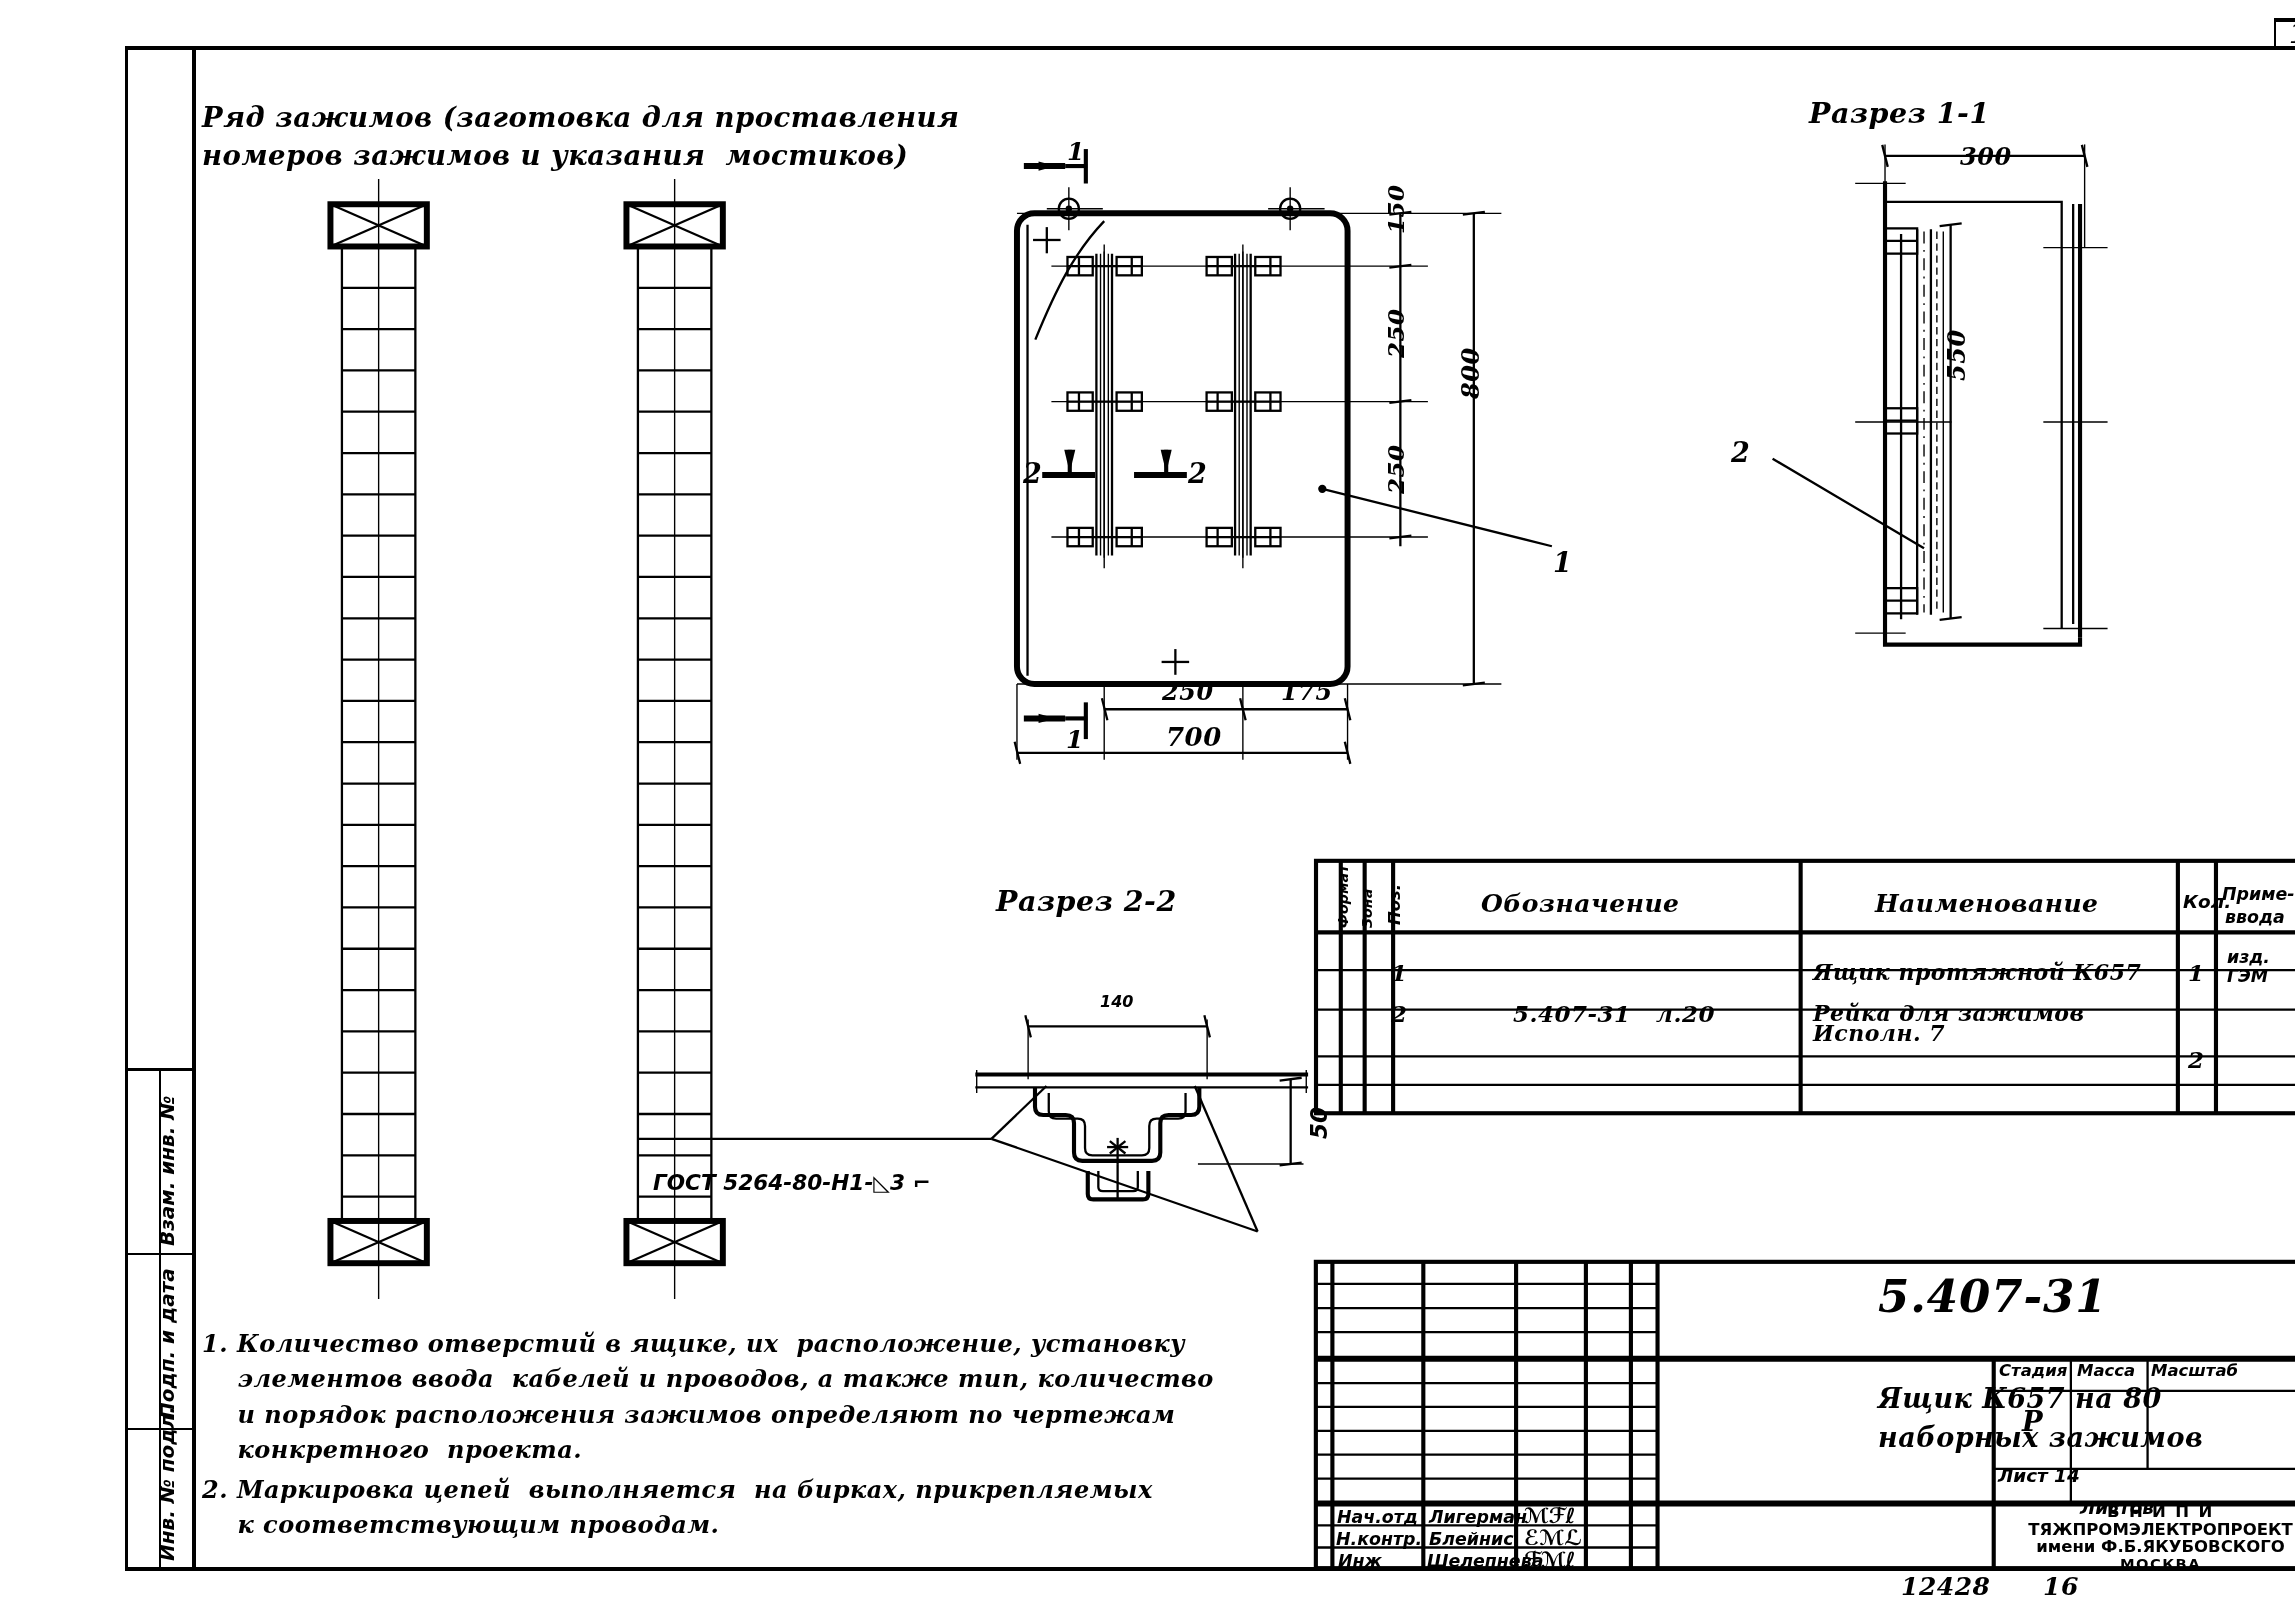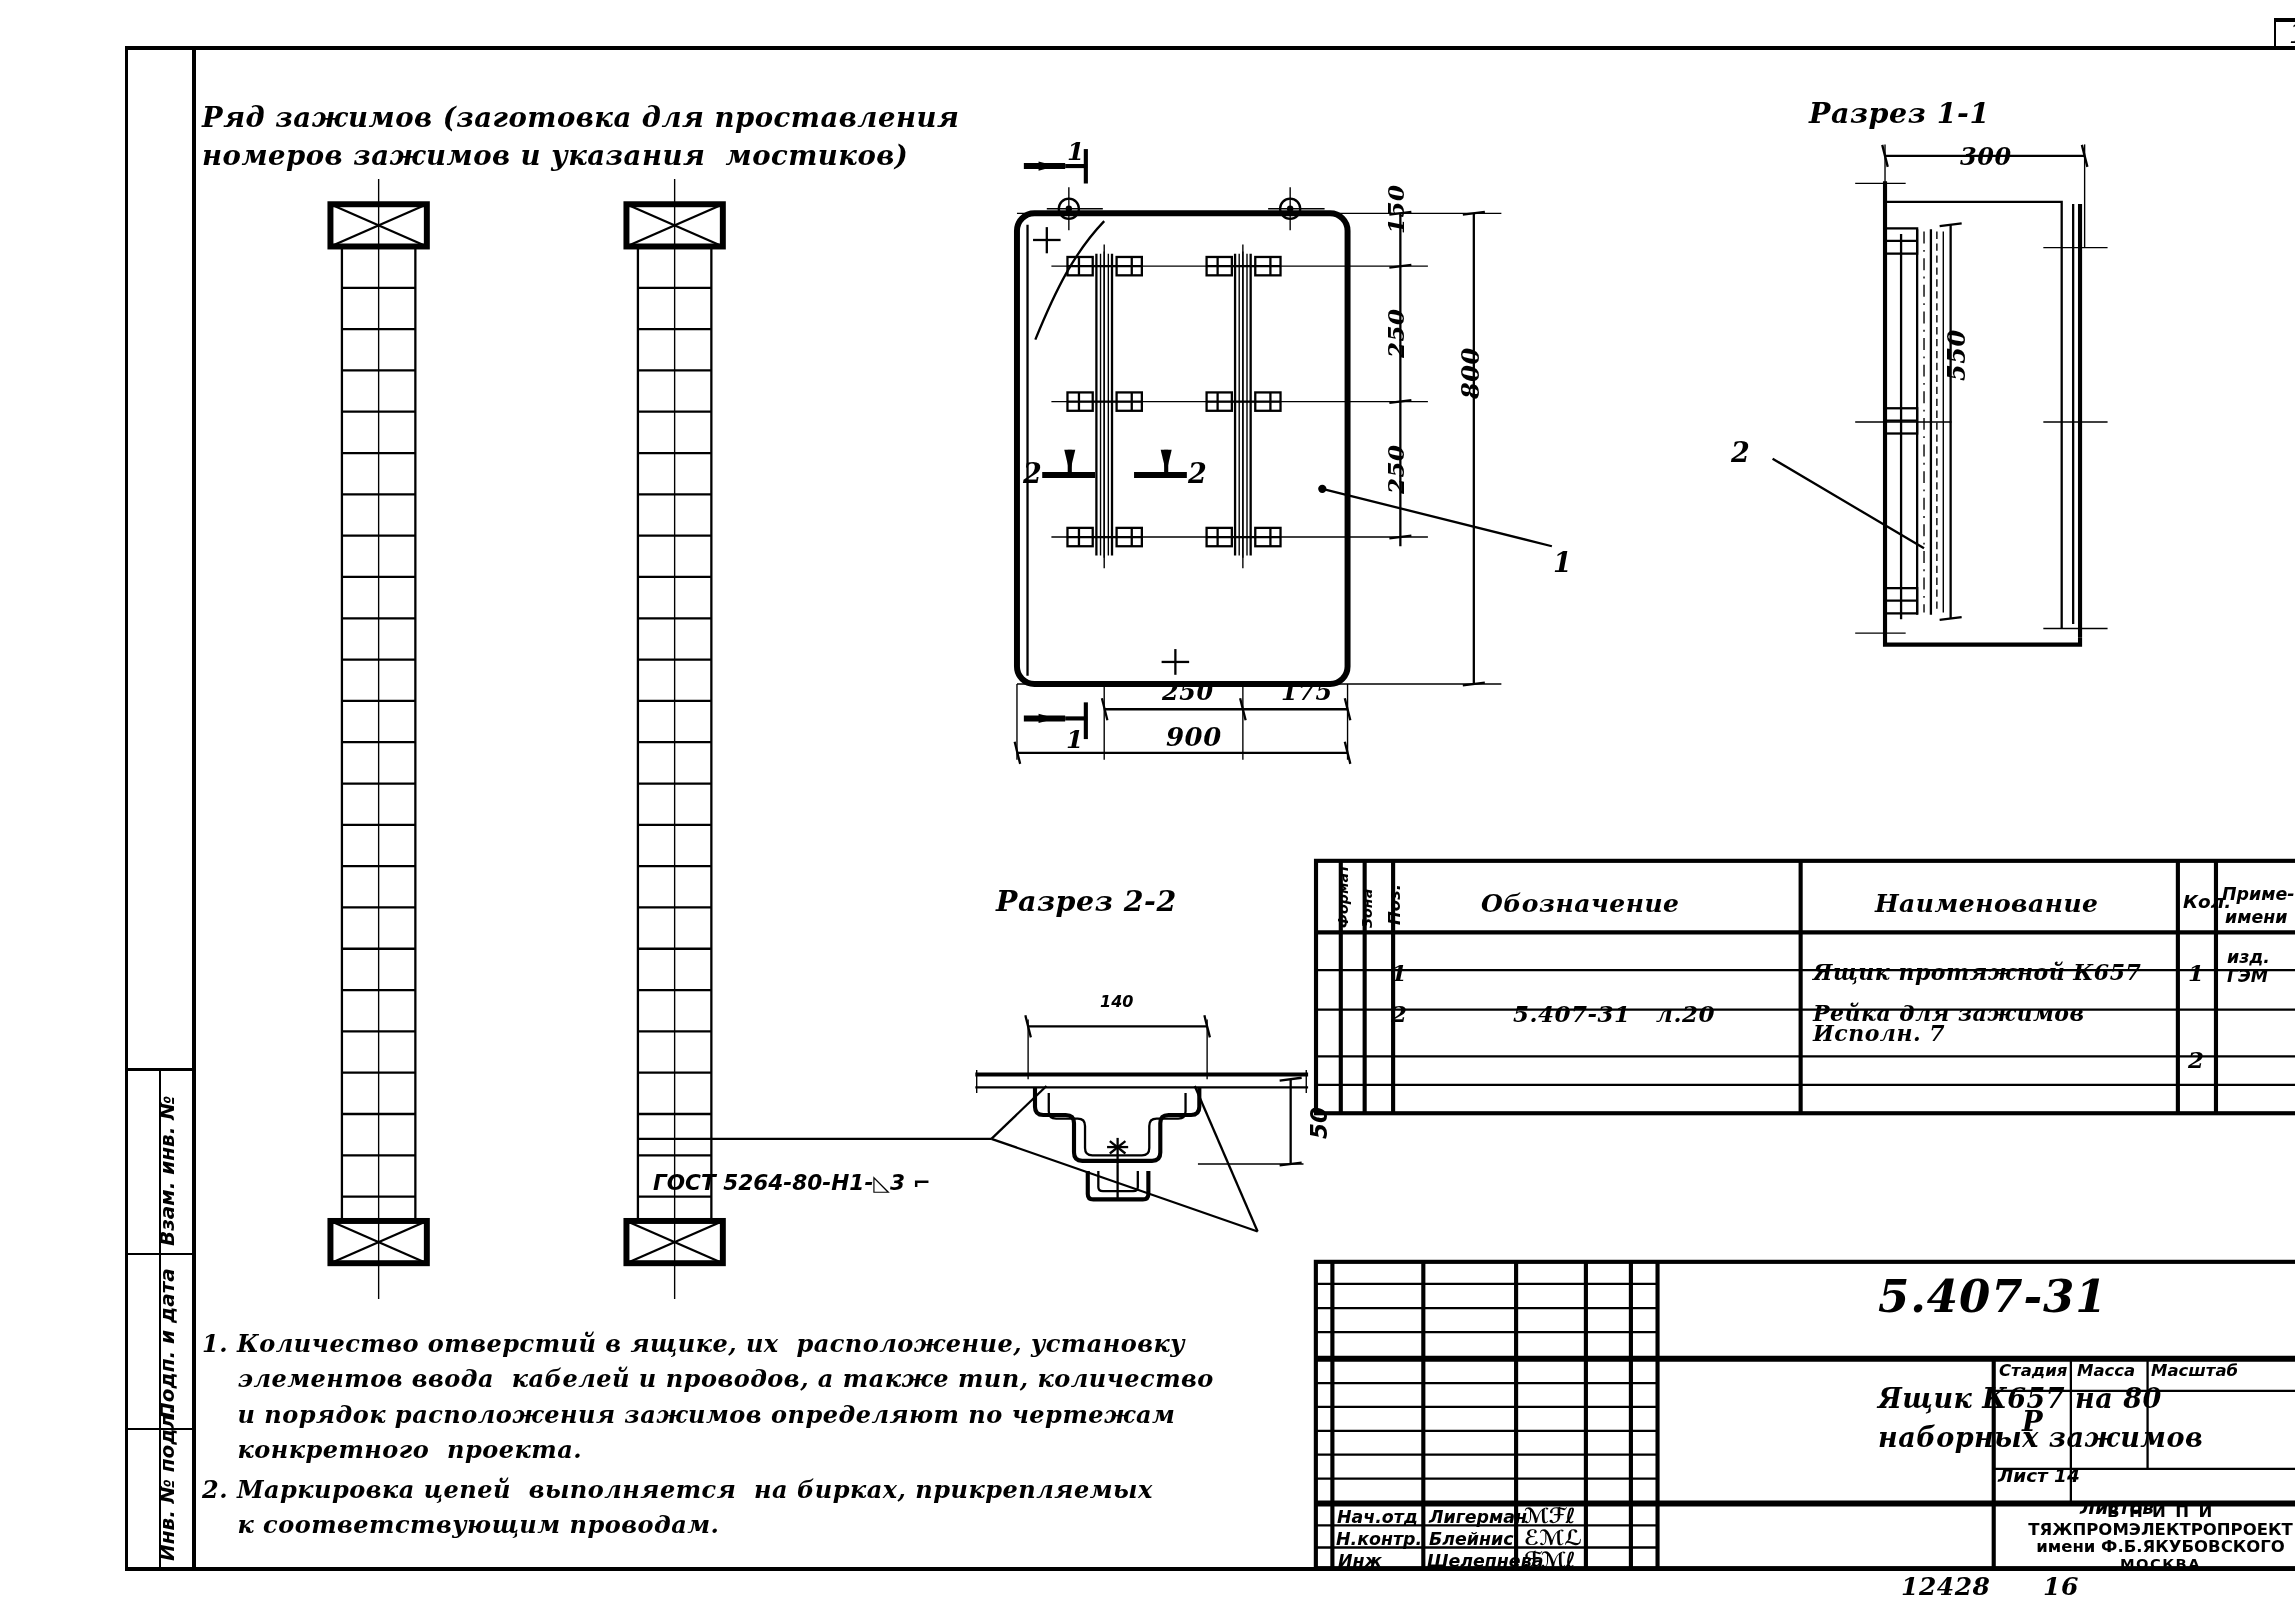--- a/index.html
+++ b/index.html
@@ -292,21 +292,21 @@
   <div class="hand" style="position:absolute;left:1066px;top:724px;font-size:25px;">1</div>
   <div class="hand" style="position:absolute;left:1023px;top:457px;font-size:27px;">2</div>
   <div class="hand" style="position:absolute;left:1188px;top:457px;font-size:27px;">2</div>
 
   <div class="hand rot90" style="position:absolute;left:1382px;top:234px;font-size:23px;">150</div>
   <div class="hand rot90" style="position:absolute;left:1382px;top:358px;font-size:23px;">250</div>
   <div class="hand rot90" style="position:absolute;left:1382px;top:494px;font-size:23px;">250</div>
   <div class="hand rot90" style="position:absolute;left:1456px;top:399px;font-size:24px;">800</div>
   <div class="hand" style="position:absolute;left:1162px;top:677px;font-size:24px;">250</div>
   <div class="hand" style="position:absolute;left:1281px;top:677px;font-size:24px;">175</div>
-  <div class="hand" style="position:absolute;left:1166px;top:721px;font-size:26px;">900</div>
+  <div class="hand" style="position:absolute;left:1166px;top:721px;font-size:26px;">700</div>
   <div class="hand" style="position:absolute;left:1553px;top:546px;font-size:27px;">1</div>
 
   <div class="hand" style="position:absolute;left:1809px;top:96px;font-size:28.5px;">Разрез 1-1</div>
 
   <div style="position:absolute;left:1722px;top:110px;">
     <svg width="505" height="569" viewBox="0 0 1100 1240">
 
       <line class="s s2" x1="355" y1="100" x2="790" y2="100"></line>
       <g class="s s2">
         <line x1="349" y1="76" x2="361" y2="124"></line>
@@ -440,21 +440,21 @@
     </svg>
   </div>
 
   <div class="hand-u rot90" style="position:absolute;left:1335px;top:928px;font-size:14.2px;">Формат</div>
   <div class="hand-u rot90" style="position:absolute;left:1359px;top:928px;font-size:14.2px;">Зона</div>
   <div class="hand-u rot90" style="position:absolute;left:1385px;top:925px;font-size:16.5px;">Поз.</div>
   <div class="hand" style="position:absolute;left:1481px;top:888px;font-size:25px;">Обозначение</div>
   <div class="hand" style="position:absolute;left:1875px;top:888px;font-size:25px;">Наименование</div>
   <div class="hand-u" style="position:absolute;left:2183px;top:891px;font-size:18.4px;">Кол.</div>
   <div class="hand-u" style="position:absolute;left:2222px;top:884px;font-size:17.4px;">Приме-</div>
-  <div class="hand-u" style="position:absolute;left:2225px;top:907px;font-size:17.4px;">имени</div>
+  <div class="hand-u" style="position:absolute;left:2225px;top:907px;font-size:17.4px;">ввода</div>
 
   <div class="hand" style="position:absolute;left:1391px;top:959px;font-size:23px;">1</div>
   <div class="hand" style="position:absolute;left:1813px;top:959px;font-size:22px;">Ящик протяжной К657</div>
   <div class="hand" style="position:absolute;left:2188px;top:959px;font-size:23px;">1</div>
   <div class="hand-u" style="position:absolute;left:2227px;top:948px;font-size:17.4px;line-height:1.1;">изд.
 ГЭМ</div>
 
   <div class="hand" style="position:absolute;left:1391px;top:1000px;font-size:23px;">2</div>
   <div class="hand" style="position:absolute;left:1513px;top:1000px;font-size:23px;">5.407-31   л.20</div>
   <div class="hand" style="position:absolute;left:1813px;top:1000px;font-size:22px;text-align:right;">Рейка для зажимов</div>

